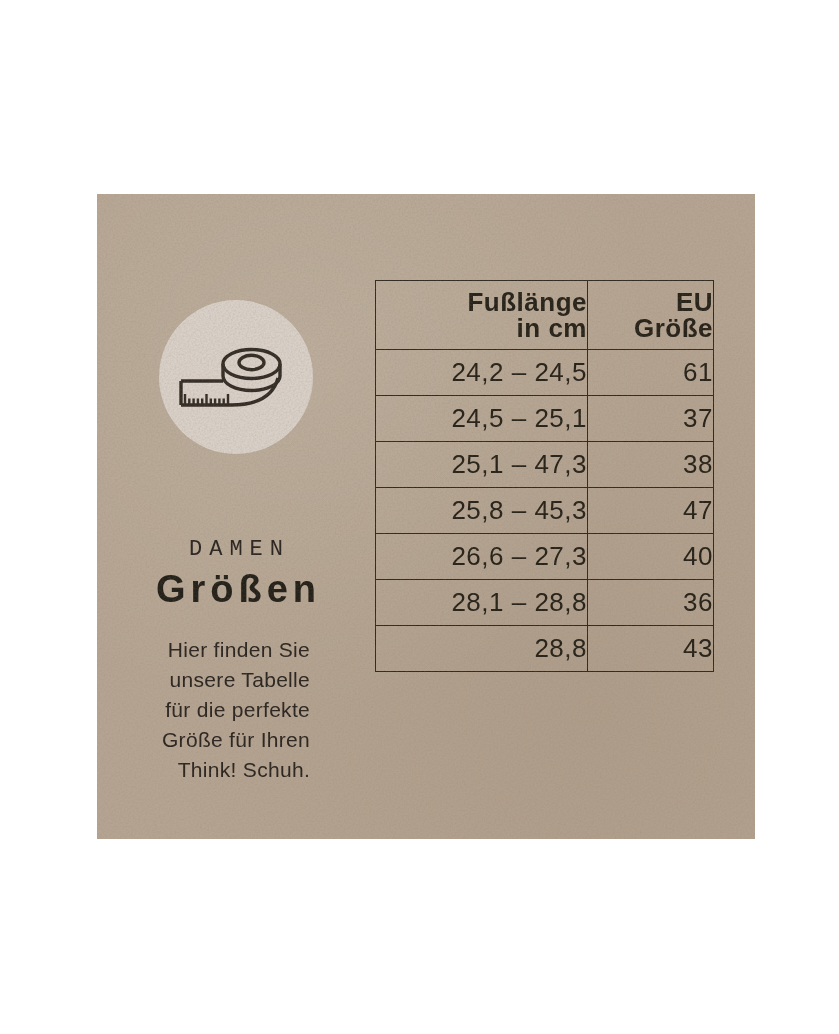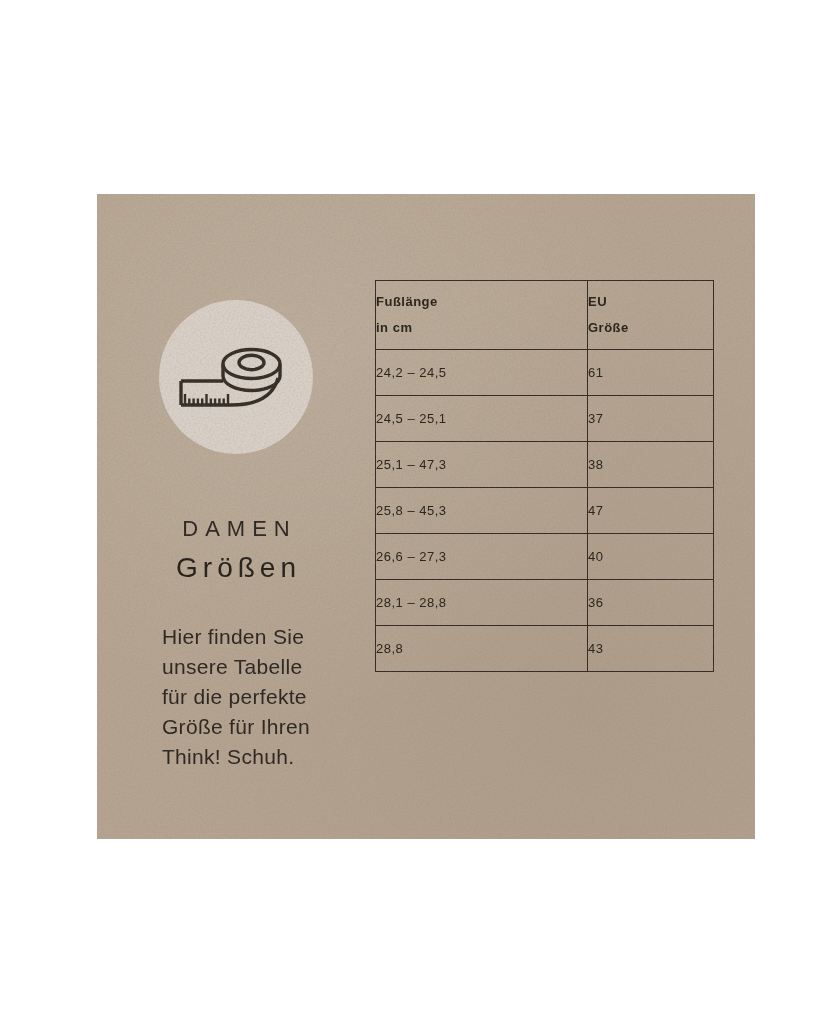--- a/index.html
+++ b/index.html
@@ -24,40 +24,40 @@
     display:flex;flex-direction:column;align-items:center;z-index:2;
   }
   .badge-circle{
     margin-top:106px;width:154px;height:154px;border-radius:50%;
     background:#d9d0c8;display:flex;align-items:center;justify-content:center;
     flex:0 0 auto;
   }
   .badge-circle svg{display:block;transform:translateY(3px);}
   .tape-stroke{fill:none;stroke:#332d26;stroke-width:3.4;stroke-linejoin:round;}
   .kicker{
-    margin-top:62px;font-size:22px;line-height:26px;font-weight:400;
-    letter-spacing:7px;padding-left:7px;text-align:center;color:#2b2521;
+    margin-top:83px;font-size:22px;line-height:26px;font-weight:400;
+    letter-spacing:7px;padding-left:7px;text-align:center;color:#2b2521;font-family:Liberation Mono, monospace;
   }
   .title{
-    margin-top:4px;font-size:28px;line-height:44px;font-weight:400;
+    margin-top:4px;font-size:38px;line-height:44px;font-weight:700;
     letter-spacing:5px;padding-left:5px;text-align:right;color:#232019;
   }
   .desc{
-    margin:32px 0 0 0;font-size:21px;line-height:30px;text-align:left;
+    margin:24px 0 0 0;font-size:21px;line-height:30px;text-align:right;
     white-space:pre-line;color:#2b2521;letter-spacing:.3px;
   }
   table.size-table{
     position:absolute;left:278px;top:86px;width:338px;z-index:2;
     border-collapse:collapse;table-layout:fixed;
   }
   .size-table col.c-length{width:212px;}
   .size-table col.c-size{width:126px;}
   .size-table th,.size-table td{
-    border:1.5px solid #302a22;text-align:left;vertical-align:middle;
-    font-size:13px;letter-spacing:.5px;color:#272219;padding:0;margin-top:12px;
+    border:1.5px solid #302a22;text-align:right;vertical-align:middle;
+    font-size:26px;letter-spacing:.5px;color:#272219;padding:0;margin-top:12px;
   }
   .size-table th{height:68px;font-weight:700;line-height:26px;white-space:pre-line;}
   .size-table td{height:45px;font-weight:400;}
 </style>
 </head>
 <body>
 
 <div class="page">
   <div class="card">
 

